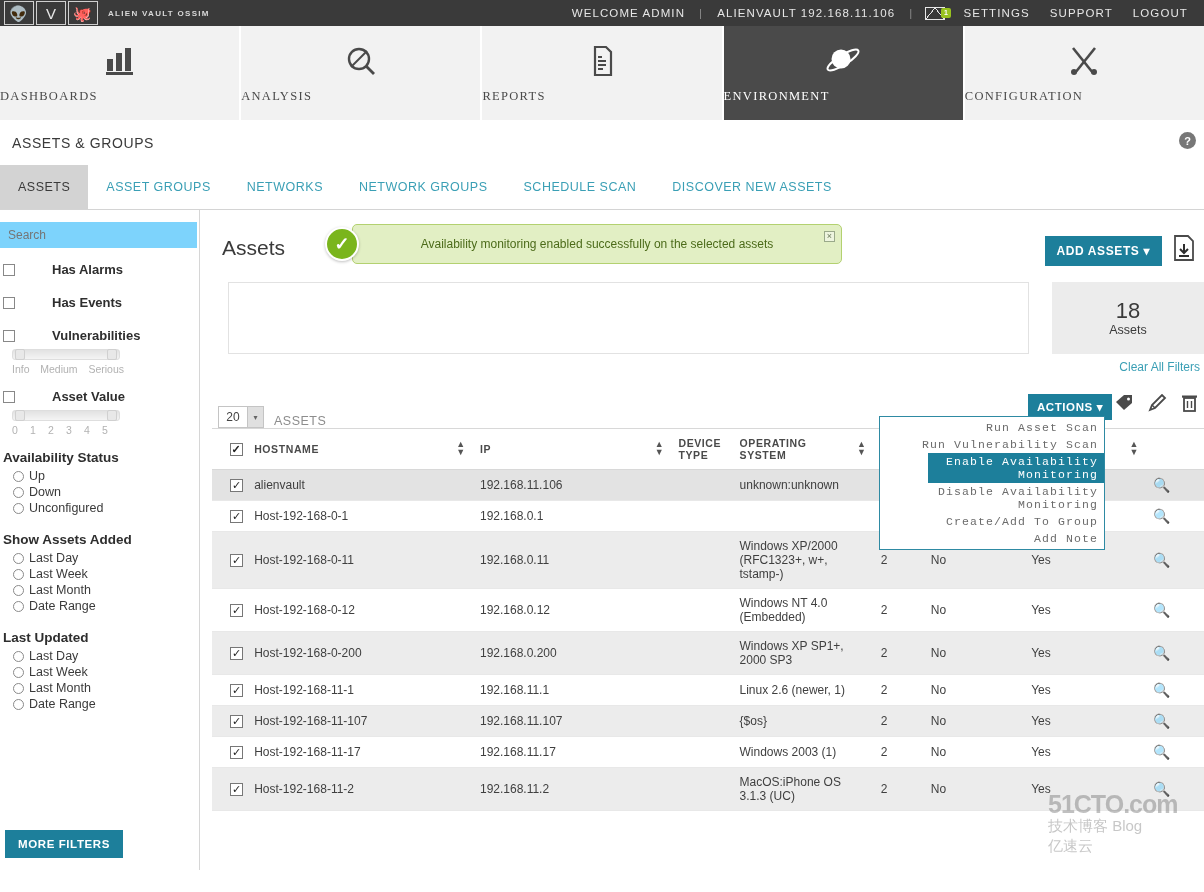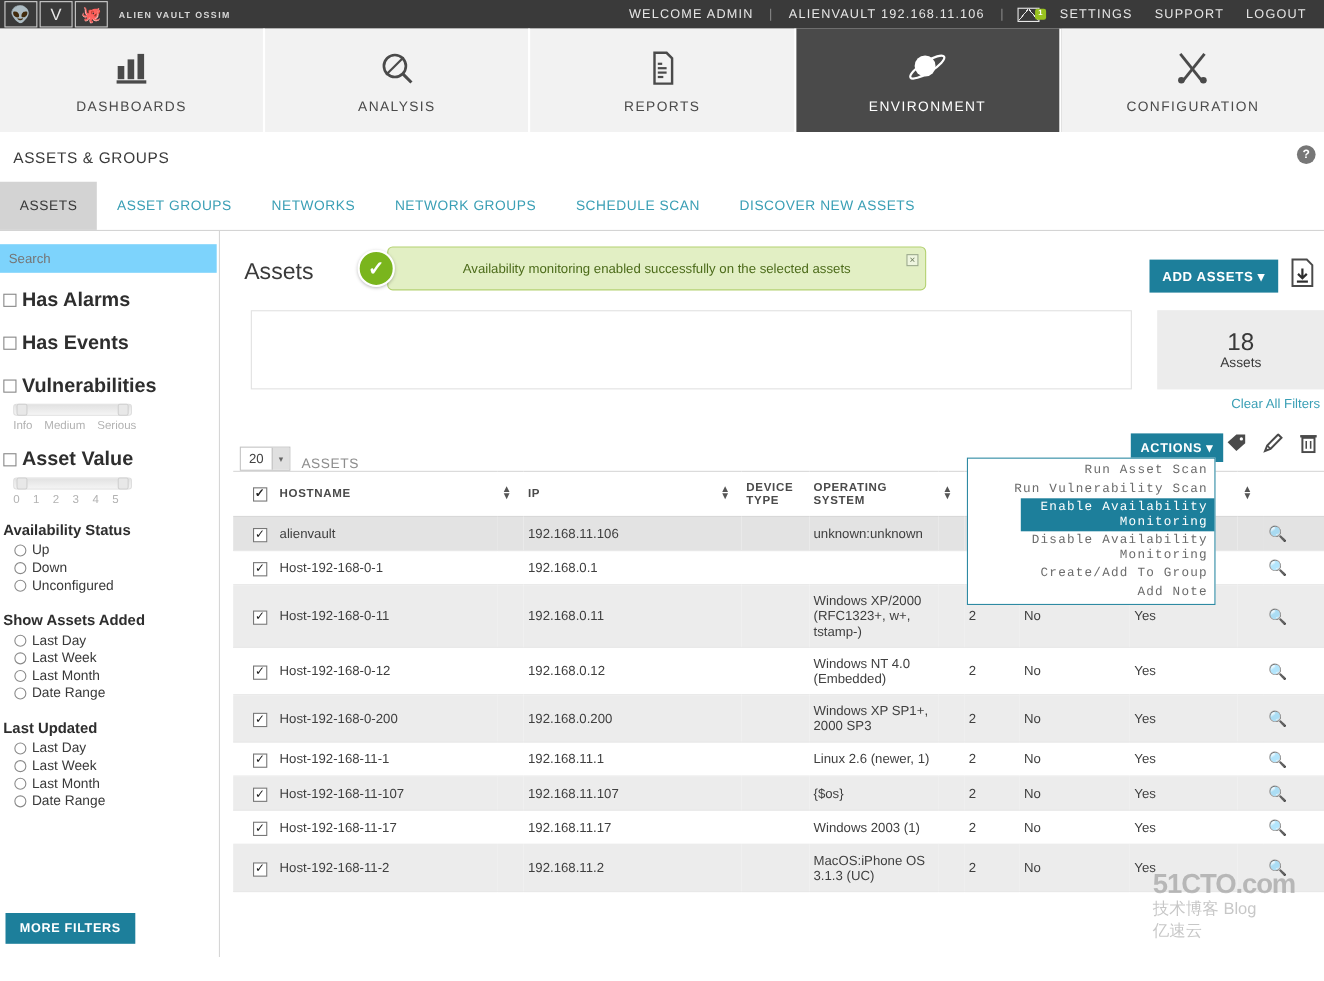--- a/index.html
+++ b/index.html
@@ -56,24 +56,25 @@
     background: #98c21f; color: #fff;
     font-size: 7px; width: 10px; height: 10px; border-radius: 2px;
     display: flex; align-items: center; justify-content: center;
     font-weight: bold;
   }
 
   
   .mainnav { display: flex; height: 94px; width: 100%; background:#fff; }
   .nav-item {
     flex: 1; display: flex; flex-direction: column;
-    align-items: center; justify-content: center;
+    justify-content: center;
     background: #f2f2f2; color: #4a4a4a;
     cursor: pointer; position: relative;
     border-right: 2px solid #ffffff;
+    font-family: Liberation Serif, serif;
   }
   .nav-item:last-child { border-right: none; }
   .nav-item.active { background: #4a4a4a; color: #ffffff; }
   .nav-label {
     font-size: 12.5px; letter-spacing: 1.3px; margin-top: 9px;
   }
   .nav-ico { height: 38px; display:flex; align-items:center; justify-content:center; }
   .nav-ico svg { display:block; }
   .nav-arrow {
     position: absolute; bottom: -9px; left: 50%; margin-left: -9px;
@@ -128,21 +129,21 @@
     font-family: "Liberation Sans", sans-serif;
   }
   .filter-check {
     display: flex; align-items: center; gap: 5px;
     padding: 0 0 0 3px; margin-bottom: 18px; cursor: pointer;
   }
   .filter-check .cb {
     width: 12px; height: 12px; border: 1px solid #888; background: #fff;
     flex: 0 0 12px;
   }
-  .filter-check .lbl { font-size: 18px; font-weight: bold; color: #2e2e2e; }
+  .filter-check .lbl { font-size: 13px; font-weight: bold; color: #2e2e2e; margin-left: 32px; }
 
   .slider-wrap { padding-left: 12px; margin-top: -12px; margin-bottom: 14px; }
   .slider-track {
     width: 108px; height: 11px; border-radius: 3px;
     background: linear-gradient(to bottom, #e2e2e2, #f4f4f4);
     border: 1px solid #dedede; position: relative;
   }
   .slider-handle {
     position: absolute; top: -1px; width: 10px; height: 11px;
     background: #e8e8e8; border: 1px solid #d0d0d0; border-radius: 2px;

